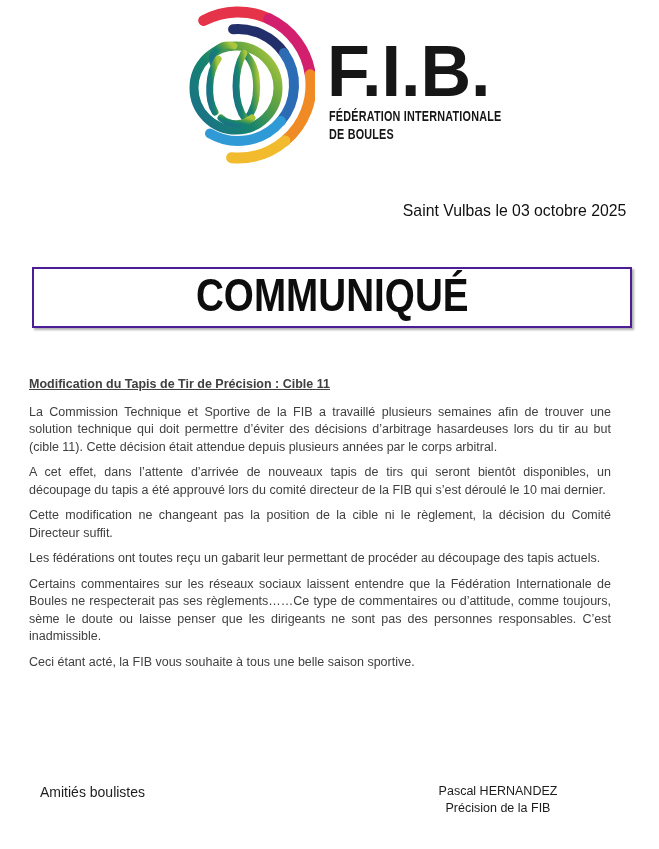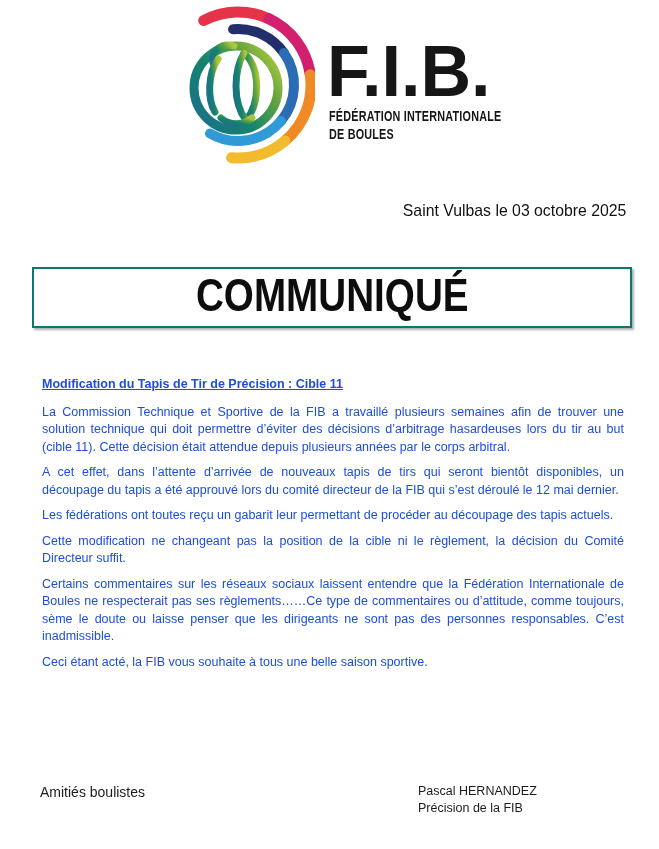--- a/index.html
+++ b/index.html
@@ -25,47 +25,47 @@
 
   
   .dateline {
     position:absolute; top:201px; right:33px; font-size:17px; color:#111;
     transform:scaleX(0.93); transform-origin:right top; white-space:nowrap;
   }
 
   
   .banner {
     position:absolute; left:32px; top:267px; width:596px; height:57px;
-    border:2px solid #0f766e; background:#ffffff;
+    border:2px solid #4c1d95; background:#ffffff;
     display:flex; align-items:center; justify-content:center;
     box-shadow:2px 2px 2px rgba(110,110,110,0.55);
   }
   .banner-title {
     font-size:46px; font-weight:bold; color:#0d0d0d; padding-bottom:5px;
     transform:scaleX(0.84); transform-origin:center; white-space:nowrap;
   }
 
   
   .doc {
-    position:absolute; left:42px; top:376px; width:582px;
-    font-size:12.5px; line-height:17.5px; color:#1d4ed8;
+    position:absolute; left:29px; top:376px; width:582px;
+    font-size:12.5px; line-height:17.5px; color:#404040;
   }
   .doc-heading {
     font-size:12.5px; line-height:17.5px; font-weight:bold;
     text-decoration:underline; margin:0 0 10px 0;
   }
   .doc p { margin:0 0 8px 0; text-align:justify; }
   .doc b { font-weight:normal; }
   .doc sup { font-size:8.5px; line-height:0; vertical-align:super; }
 
   
   .closing { position:absolute; left:40px; top:784px; font-size:14px; }
   .signature {
     position:absolute; left:418px; top:783px; width:160px;
-    text-align:left; font-size:12.5px; line-height:17px;
+    text-align:center; font-size:12.5px; line-height:17px;
   }
 </style>
 </head>
 <body>
 
 <div class="page">
 
   <div class="logo-mark">
     <svg width="132" height="158" viewBox="0 0 132 158" fill="none" aria-hidden="true">
       <defs>
@@ -105,23 +105,23 @@
   <div class="dateline">Saint Vulbas le 03 octobre 2025</div>
 
   <div class="banner">
     <span class="banner-title">COMMUNIQUÉ</span>
   </div>
 
   <div class="doc">
     <h2 class="doc-heading">Modification du Tapis de Tir de Précision : Cible 11</h2>
     <div id="paragraphs">
         <p><span>La Commission Technique et Sportive de la FIB a travaillé plusieurs semaines afin de trouver une solution technique qui doit permettre d’éviter des décisions d’arbitrage hasardeuses lors du tir au but (cible 11). </span><b>Cette décision était attendue depuis plusieurs années par le corps arbitral.</b></p>
-        <p><span>A cet effet, dans l’attente d’arrivée de nouveaux tapis de tirs qui seront bientôt disponibles, un découpage du tapis a été approuvé lors du comité directeur de la FIB qui s’est déroulé le 12 mai dernier.</span></p>
+        <p><span>A cet effet, dans l’attente d’arrivée de nouveaux tapis de tirs qui seront bientôt disponibles, un découpage du tapis a été approuvé lors du comité directeur de la FIB qui s’est déroulé le 10 mai dernier.</span></p>
+        <p><b>Cette modification ne changeant pas la position de la cible ni le règlement, la décision du Comité Directeur suffit.</b></p>
         <p><span>Les fédérations ont toutes reçu un gabarit leur permettant de procéder au découpage des tapis actuels.</span></p>
-        <p><b>Cette modification ne changeant pas la position de la cible ni le règlement, la décision du Comité Directeur suffit.</b></p>
         <p><span>Certains commentaires sur les réseaux sociaux laissent entendre que la Fédération Internationale de Boules ne respecterait pas ses règlements……Ce type de commentaires ou d’attitude, comme toujours, sème le doute ou laisse penser que les dirigeants ne sont pas des personnes responsables. C’est inadmissible.</span></p>
         <p><span>Ceci étant acté, la FIB vous souhaite à tous une belle saison sportive.</span></p>
       </div>
   </div>
 
   <div class="closing">Amitiés boulistes</div>
   <div class="signature">
     <div>Pascal HERNANDEZ</div>
     <div>Précision de la FIB</div>
   </div>

